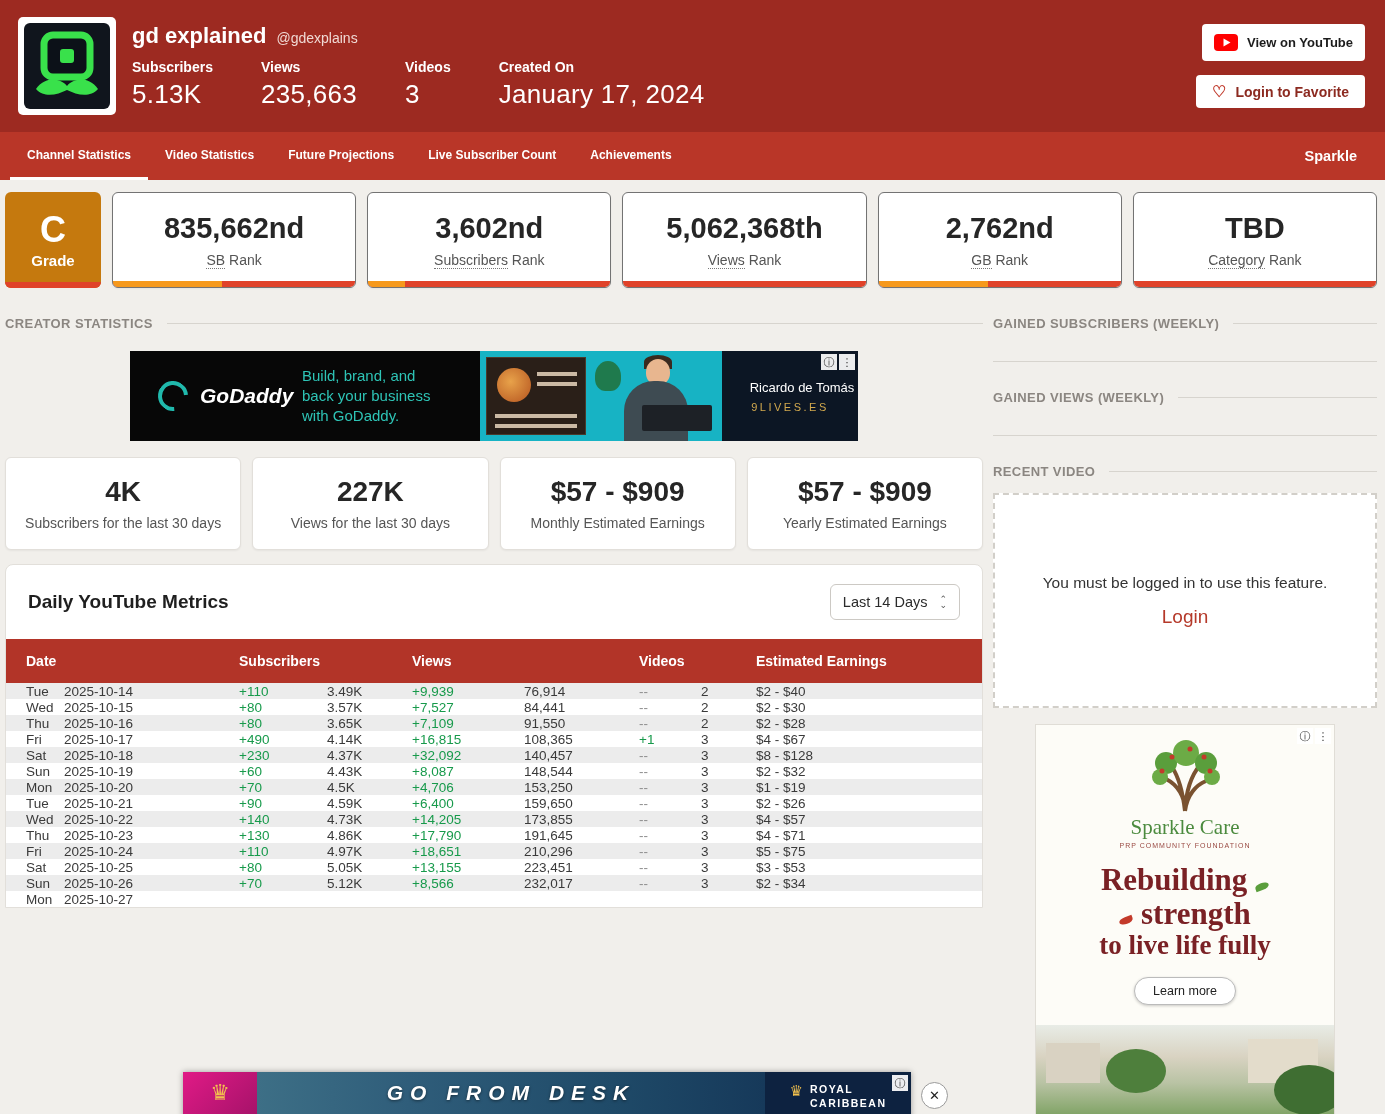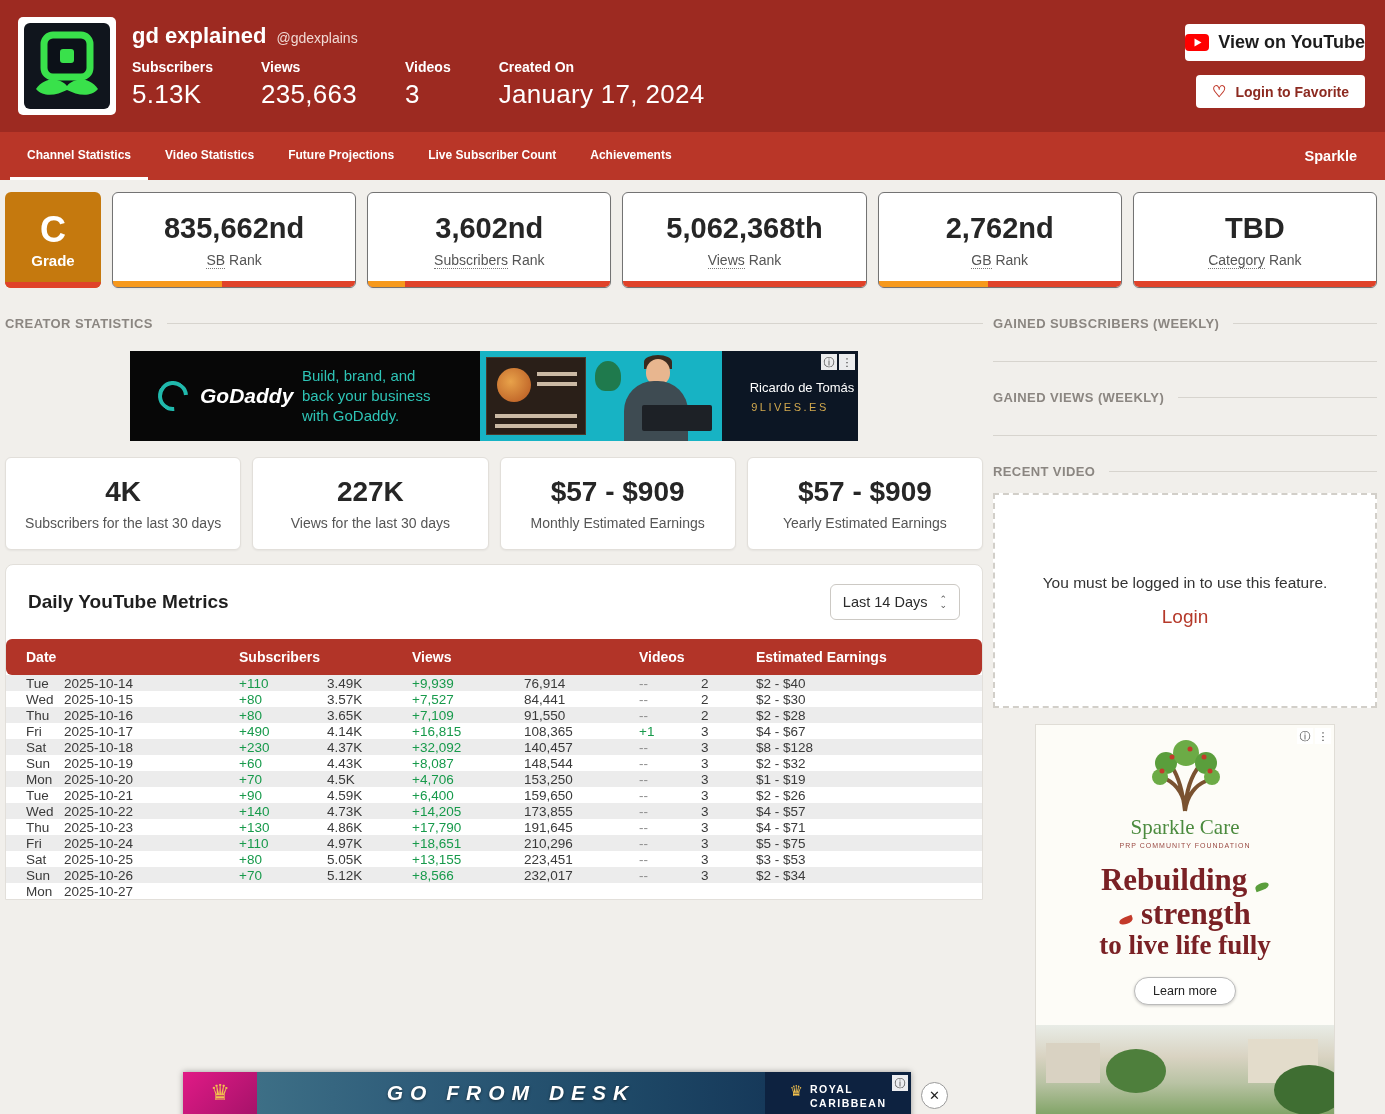--- a/index.html
+++ b/index.html
@@ -23,21 +23,21 @@
   .chan-name { font-size:22px; font-weight:700; }
   .chan-handle { font-size:14px; color:#f0d9d4; }
   .chan-stats { display:flex; gap:48px; margin-top:10px; }
   .stat-label { font-size:14px; font-weight:700; }
   .stat-value { font-size:26px; font-weight:300; margin-top:4px; letter-spacing:.3px; }
   .header-buttons { margin-left:auto; display:flex; flex-direction:column; align-items:flex-end; gap:14px; }
   .yt-btn, .fav-btn {
     background:#fff; border:none; border-radius:4px; cursor:pointer;
     display:flex; align-items:center; gap:9px; font-family:inherit;
   }
-  .yt-btn { height:37px; padding:0 0; font-size:18px; font-weight:700; color:#1c1c1c; }
+  .yt-btn { height:37px; padding:0 12px; font-size:13px; font-weight:700; color:#1c1c1c; }
   .fav-btn { height:33px; padding:0 16px; font-size:14px; font-weight:600; color:#8c2a20; }
   .heart-glyph { color:#c0392b; font-size:16px; }
   
   .nav-bar { height:48px; background:#b93628; display:flex; align-items:stretch; padding:0 10px; color:#fff; }
   .tab { display:flex; align-items:center; padding:17px 17px; font-size:12px; font-weight:600; cursor:pointer; border-bottom:3px solid transparent; }
   .tab.active { border-bottom-color:#fff; }
   .compare-link { margin-left:auto; display:flex; align-items:center; padding:0 18px; font-size:14.5px; font-weight:600; cursor:pointer; }
   
   .main { padding:12px 8px 0 5px; }
   .rank-row { display:flex; gap:11px; height:96px; }
@@ -95,21 +95,21 @@
   .sum-label { font-size:14px; color:#555; margin-top:7px; }
   
   .metrics-panel { background:#fff; border:1px solid #e2dfda; border-radius:8px 8px 0 0; margin-top:14px; overflow:hidden; }
   .metrics-head { display:flex; align-items:center; justify-content:space-between; padding:19px 22px; }
   .metrics-title { font-size:19px; font-weight:700; color:#1f1f1f; }
   .range-select {
     display:flex; align-items:center; gap:12px; border:1px solid #ccc9c4; border-radius:6px;
     background:#fff; padding:9px 12px; font-size:14.5px; color:#2b2b2b; cursor:pointer;
   }
   .tgrid { display:grid; grid-template-columns:38px 175px 88px 85px 112px 115px 62px 55px auto; align-items:center; padding:0 20px; }
-  .thead { background:#b23428; color:#fff; height:36px; font-size:14px; font-weight:700;border-radius:6px; }
+  .thead { background:#b23428; color:#fff; height:44px; font-size:14px; font-weight:700; }
   .th-date { grid-column:1 / 3; } .th-subs { grid-column:3 / 5; } .th-views { grid-column:5 / 7; }
   .th-videos { grid-column:7 / 9; } .th-earn { grid-column:9; }
   .trow { height:16px; font-size:13.5px; color:#3a3a3a; }
   .trow:nth-child(odd) { background:#ececec; }
   .c { white-space:nowrap; overflow:hidden; }
   .delta { color:#179a4b; }
   .delta.muted { color:#8f8f8f; }
   
   .login-box {
     margin-top:14px; background:#fff; border:2px dashed #d2cfc9; height:215px;

